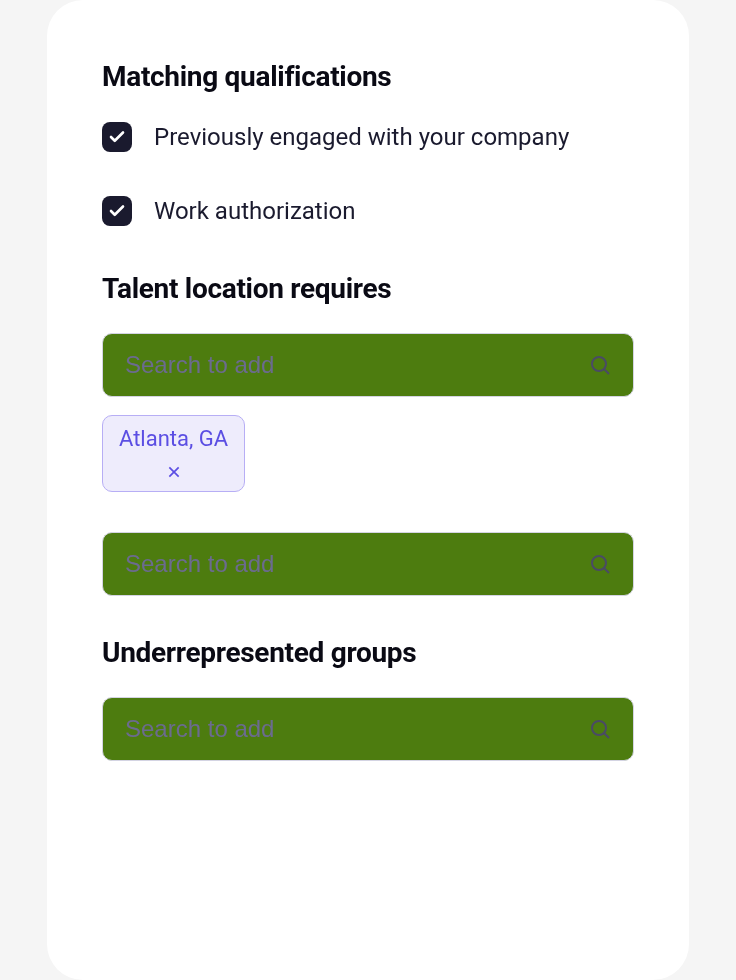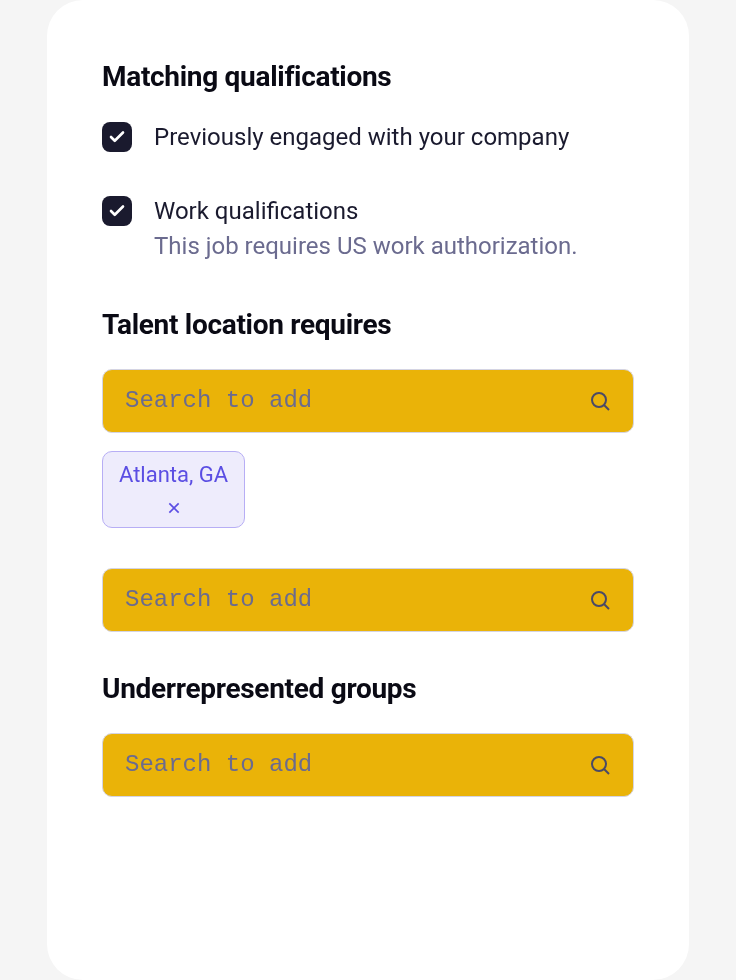--- a/index.html
+++ b/index.html
@@ -82,22 +82,22 @@
     }
     .search-input {
       width: 100%;
       height: 64px;
       padding: 0 60px 0 22px;
       font-size: 24px;
       border: 1px solid #d4d4e3;
       border-radius: 10px;
       outline: none;
       color: #1a1a2e;
-      font-family: Liberation Mono, monospace;
-      background: #eab308;
+      font-family: Liberation Sans, sans-serif;
+      background: #4d7c0f;
     }
     .search-input::placeholder {
       color: #6b6b8f;
     }
     .search-icon-wrap {
       position: absolute;
       right: 22px;
       top: 50%;
       transform: translateY(-50%);
       width: 24px;
@@ -161,22 +161,21 @@
       </div>
     </div>
 
     <div class="checkbox-row">
       <div class="checkbox">
         <svg class="check-svg" viewBox="0 0 24 24" fill="none" stroke="#ffffff" stroke-width="3.5" stroke-linecap="round" stroke-linejoin="round">
           <polyline points="4 12 9 17 20 6"></polyline>
         </svg>
       </div>
       <div class="checkbox-content">
-        <span class="checkbox-label">Work qualifications</span>
-        <span class="checkbox-subtext">This job requires US work authorization.</span>
+        <span class="checkbox-label">Work authorization</span>
       </div>
     </div>
   </div>
 
   <div class="section">
     <h2 class="section-title">Talent location requires</h2>
     <div class="search-input-wrapper">
       <input type="text" class="search-input" placeholder="Search to add" style="">
       <span class="search-icon-wrap">
         <svg class="search-svg" viewBox="0 0 24 24">

